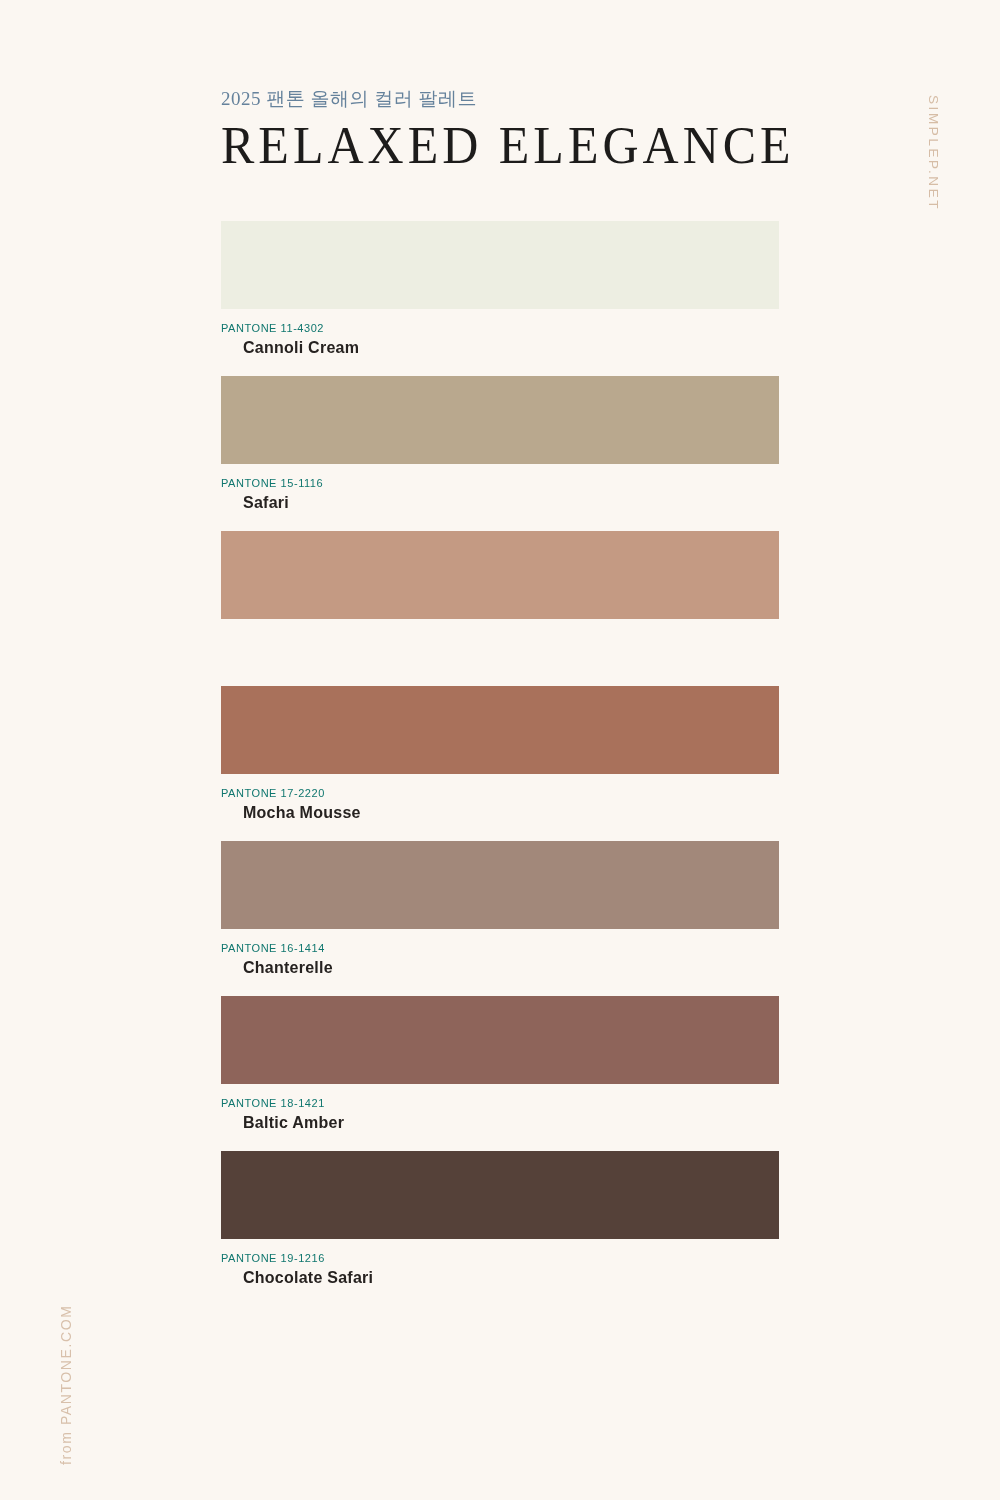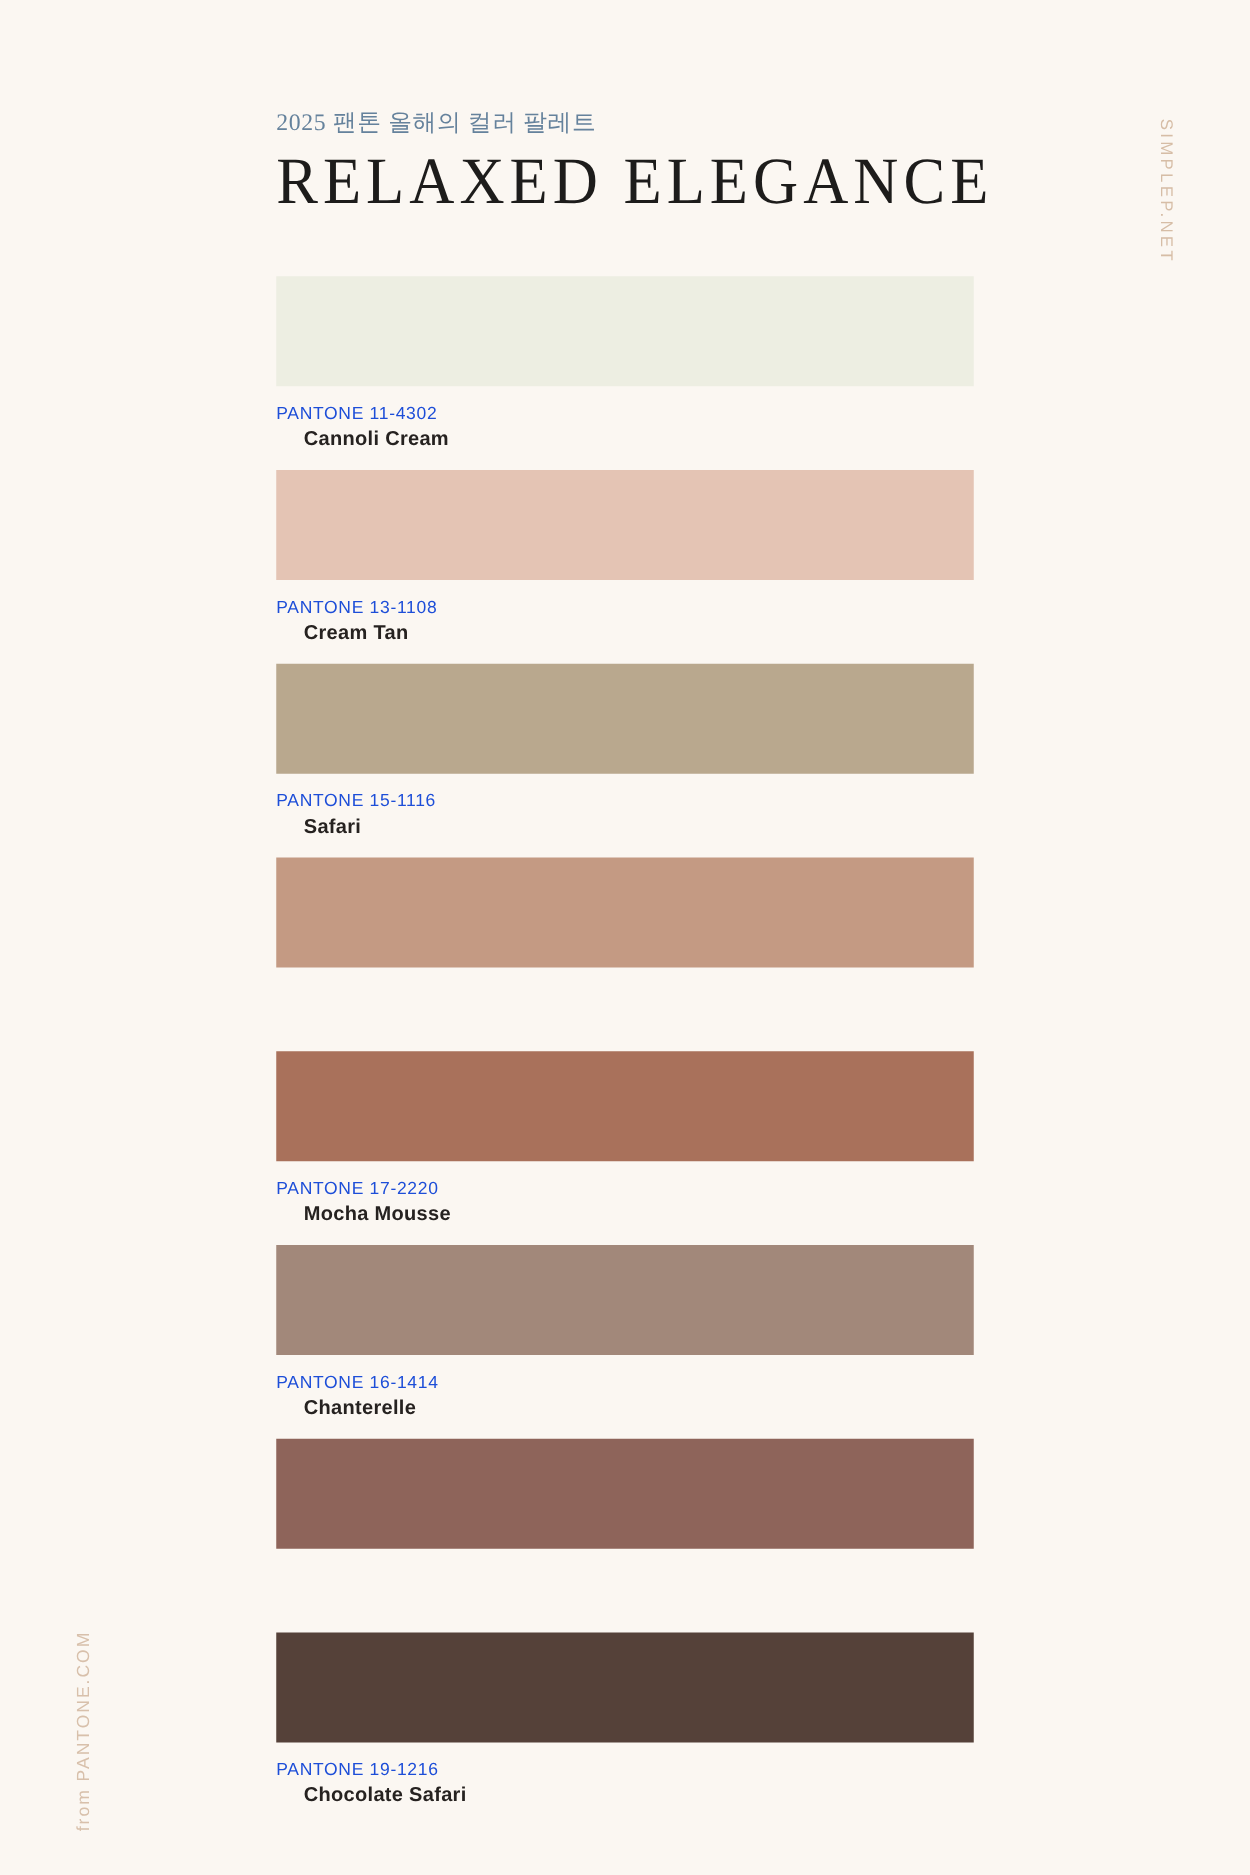--- a/index.html
+++ b/index.html
@@ -87,24 +87,24 @@
     height: 155px;
   }
   .swatch-chip {
     width: 558px;
     height: 88px;
   }
   .swatch-meta {
     padding-top: 12px;
   }
   .swatch-code {
-    font-size: 14px;
+    font-size: 11px;
     font-weight: 400;
     letter-spacing: 0.55px;
-    color: #1d4ed8;
+    color: #0f766e;
     line-height: 1.42;
     white-space: nowrap;
   }
   .swatch-name {
     font-size: 16px;
     font-weight: 700;
     letter-spacing: 0.25px;
     color: #262220;
     line-height: 1.42;
     white-space: nowrap;
@@ -127,27 +127,20 @@
 
   <div id="swatch-list">
       <div class="swatch-row">
         <div class="swatch-chip" style="background: rgb(237, 238, 226);"></div>
         <div class="swatch-meta">
           <div class="swatch-code">PANTONE 11-4302</div>
           <div class="swatch-name">Cannoli Cream</div>
         </div>
       </div>
       <div class="swatch-row">
-        <div class="swatch-chip" style="background: rgb(228, 196, 180);"></div>
-        <div class="swatch-meta">
-          <div class="swatch-code">PANTONE 13-1108</div>
-          <div class="swatch-name">Cream Tan</div>
-        </div>
-      </div>
-      <div class="swatch-row">
         <div class="swatch-chip" style="background: rgb(185, 168, 142);"></div>
         <div class="swatch-meta">
           <div class="swatch-code">PANTONE 15-1116</div>
           <div class="swatch-name">Safari</div>
         </div>
       </div>
       <div class="swatch-row">
         <div class="swatch-chip" style="background: rgb(196, 154, 131);"></div>
       </div>
       <div class="swatch-row">
@@ -159,20 +152,24 @@
       </div>
       <div class="swatch-row">
         <div class="swatch-chip" style="background: rgb(162, 136, 122);"></div>
         <div class="swatch-meta">
           <div class="swatch-code">PANTONE 16-1414</div>
           <div class="swatch-name">Chanterelle</div>
         </div>
       </div>
       <div class="swatch-row">
         <div class="swatch-chip" style="background: rgb(142, 100, 90);"></div>
+        <div class="swatch-meta">
+          <div class="swatch-code">PANTONE 18-1421</div>
+          <div class="swatch-name">Baltic Amber</div>
+        </div>
       </div>
       <div class="swatch-row">
         <div class="swatch-chip" style="background: rgb(85, 65, 57);"></div>
         <div class="swatch-meta">
           <div class="swatch-code">PANTONE 19-1216</div>
           <div class="swatch-name">Chocolate Safari</div>
         </div>
       </div>
     </div>
 

